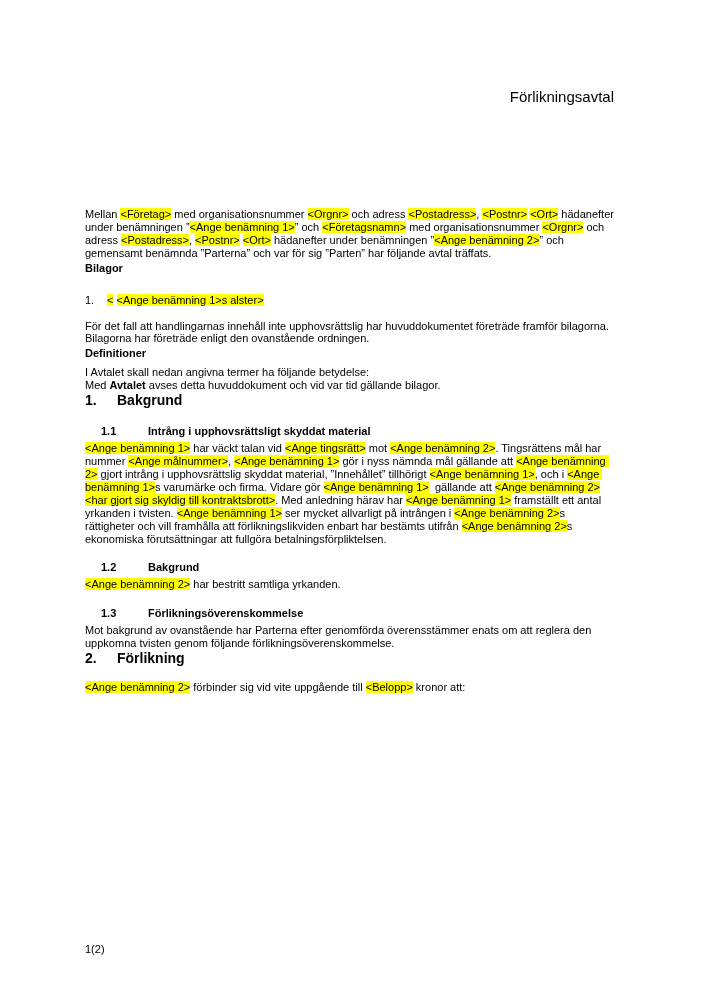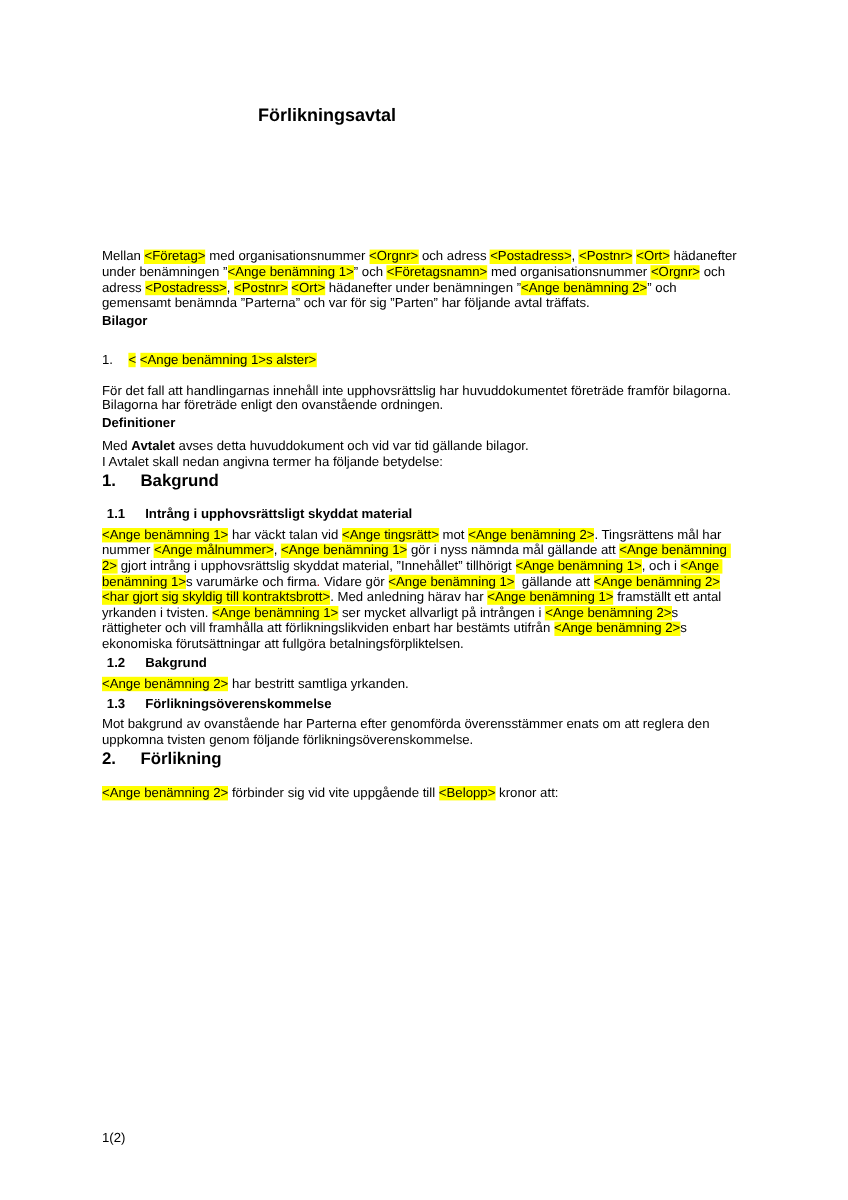--- a/index.html
+++ b/index.html
@@ -3,28 +3,28 @@
 <meta charset="utf-8">
 <style>
   html,body{margin:0;padding:0;}
   body{
     width:707px;height:1000px;background:#ffffff;color:#000000;
     font-family:"Liberation Sans",sans-serif;font-size:11px;line-height:12.9px;
     position:relative;overflow:hidden;
   }
   .page{box-sizing:border-box;width:707px;height:1000px;padding:88px 93px 0 85px;position:relative;}
   .title{
-    font-size:15px;line-height:18px;font-weight:bold;text-align:left;
+    font-size:15px;line-height:18px;font-weight:normal;text-align:right;
     padding-left:130px;margin:0 0 102px 0;white-space:pre-wrap;
   }
   p.body{margin:0;white-space:pre-wrap;}
   .mb-after-intro{margin-bottom:25px;}
   .h-plain{font-size:11px;line-height:16px;font-weight:bold;margin:0 0 5px 0;}
   .h-num1{font-size:14px;line-height:17px;font-weight:bold;margin:0;display:flex;}
-  .h-num2{font-size:11px;line-height:13px;font-weight:bold;margin:4px;display:flex;}
+  .h-num2{font-size:11px;line-height:13px;font-weight:bold;margin:16px;display:flex;gap:15px;}
   .h-num1 .num{flex:0 0 32px;}
   .h-num2 .num{flex:0 0 32px;}
   .list-item{display:flex;margin:18px 0 13px 0;}
   .list-item .num{flex:0 0 22px;}
   .list-item .li-text{white-space:pre-wrap;}
   .runs{white-space:pre-wrap;}
   .b{font-weight:bold;}
   .footer{
     position:absolute;left:85px;top:943px;width:529px;
     font-size:11px;line-height:13px;
@@ -49,22 +49,22 @@
   <div class="h-plain">Bilagor</div>
 
   <div class="list-item">
     <span class="num">1.</span>
     <span class="li-text runs"><span style="background: rgb(255, 255, 0);">&lt;</span><span> </span><span style="background: rgb(255, 255, 0);">&lt;Ange benämning 1&gt;s alster&gt;</span></span>
   </div>
 
   <p class="body sp29">För det fall att handlingarnas innehåll inte upphovsrättslig har huvuddokumentet företräde framför bilagorna. Bilagorna har företräde enligt den ovanstående ordningen.</p>
 
   <div class="h-plain">Definitioner</div>
+  <p class="body sp13">I Avtalet skall nedan angivna termer ha följande betydelse:</p>
   <p class="body runs sp25"><span>Med </span><span class="b">Avtalet</span><span> avses detta huvuddokument och vid var tid gällande bilagor.</span></p>
-  <p class="body sp13">I Avtalet skall nedan angivna termer ha följande betydelse:</p>
 
   <div class="h-num1 sp14">
     <span class="num">1.</span>
     <span>Bakgrund</span>
   </div>
 
   <div class="h-num2 sp4">
     <span class="num">1.1</span>
     <span>Intrång i upphovsrättsligt skyddat material</span>
   </div>

